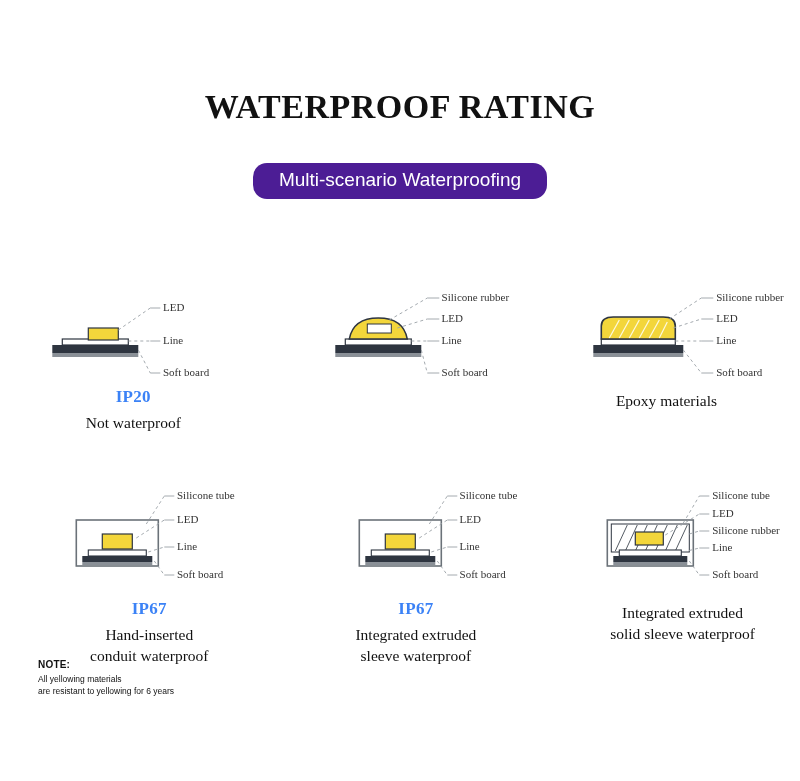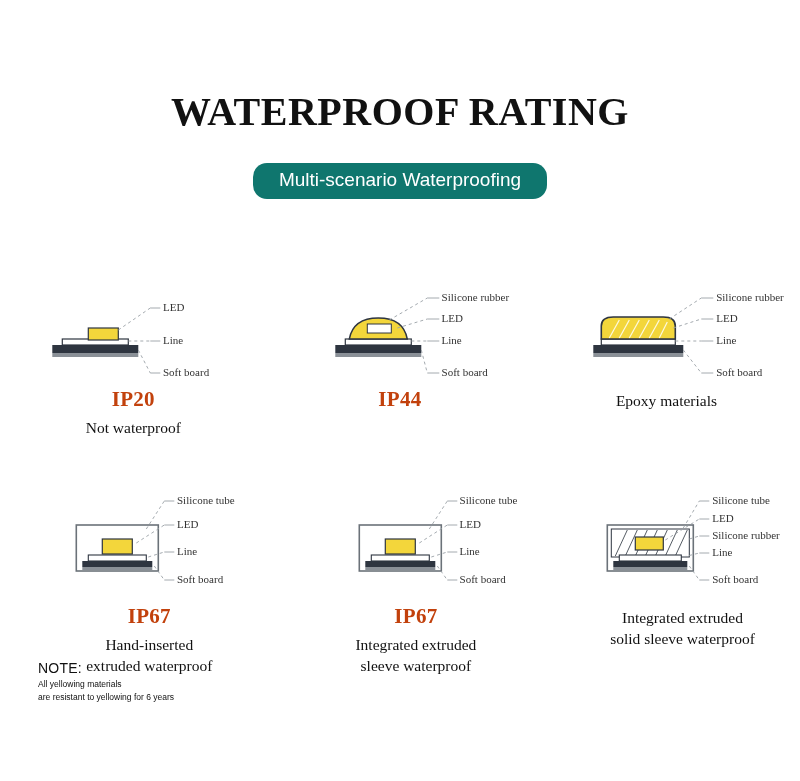--- a/index.html
+++ b/index.html
@@ -18,34 +18,34 @@
 
   
   .page-title {
     position: absolute;
     top: 88px;
     left: 0;
     width: 800px;
     text-align: center;
     font-family: "Liberation Serif", serif;
     font-weight: bold;
-    font-size: 40px;
+    font-size: 34px;
     letter-spacing: 0.5px;
     color: #111111;
   }
   .subtitle-wrap {
     position: absolute;
     top: 163px;
     left: 0;
     width: 800px;
     text-align: center;
   }
   .subtitle-pill {
     display: inline-block;
-    background: #0f766e;
+    background: #4c1d95;
     color: #ffffff;
     font-size: 19px;
     padding: 6px 26px 8px 26px;
     border-radius: 14px;
   }
 
   
   .grid {
     position: absolute;
     top: 270px;
@@ -70,23 +70,23 @@
   }
   .svgwrap {
     position: absolute;
     left: 0;
     top: 0;
     width: 100%;
     height: 115px;
   }
   .ip-label {
     text-align: center;
-    font-size: 21px;
+    font-size: 17px;
     font-weight: bold;
-    color: #c2410c;
+    color: #3b82f6;
     margin-top: 2px;
     letter-spacing: 0.3px;
   }
   .desc {
     text-align: center;
     font-size: 15.5px;
     color: #111111;
     margin-top: 6px;
     line-height: 1.35;
   }
@@ -94,22 +94,22 @@
   
   .note {
     position: absolute;
     left: 38px;
     top: 658px;
     font-size: 8.5px;
     line-height: 1.45;
     color: #111111;
   }
   .note .note-head {
-    font-weight: normal;
-    font-size: 14px;
+    font-weight: bold;
+    font-size: 10px;
     letter-spacing: 0.2px;
   }
 </style>
 </head>
 <body>
 
 <div class="page-title">WATERPROOF RATING</div>
 
 <div class="subtitle-wrap">
   <span class="subtitle-pill">Multi-scenario Waterproofing</span>
@@ -163,21 +163,20 @@
           <line x1="144" y1="71" x2="160" y2="71" stroke="#9aa0a6" stroke-width="0.9" stroke-dasharray="3,3"></line>
           <line x1="160" y1="71" x2="172" y2="71" stroke="#9aa0a6" stroke-width="0.9"></line>
           <line x1="154" y1="80" x2="160" y2="103" stroke="#9aa0a6" stroke-width="0.9" stroke-dasharray="3,3"></line>
           <line x1="160" y1="103" x2="172" y2="103" stroke="#9aa0a6" stroke-width="0.9"></line>
         </svg>
         <div style="position:absolute;left:175px;top:21px;font-size:11px;color:#333;">Silicone rubber</div>
         <div style="position:absolute;left:175px;top:42px;font-size:11px;color:#333;">LED</div>
         <div style="position:absolute;left:175px;top:64px;font-size:11px;color:#333;">Line</div>
         <div style="position:absolute;left:175px;top:96px;font-size:11px;color:#333;">Soft board</div>
       </div>
-      <div class="ip-label">IP44</div>
     </div>
 
     <div class="card">
       <div class="fig">
         <svg class="svgwrap" viewBox="0 0 266 115">
           <rect x="60" y="75" width="90" height="8" fill="#2e3540"></rect>
           <rect x="60" y="83" width="90" height="4" fill="#8a9097"></rect>
           <rect x="68" y="69" width="74" height="6" fill="#ffffff" stroke="#2e3540" stroke-width="1.2"></rect>
 
           <path d="M68 69 L68 56 Q68 47 80 47 L130 47 Q142 47 142 56 L142 69 Z" fill="#f3d63b" stroke="#2e3540" stroke-width="1.6"></path>
@@ -233,21 +232,21 @@
           <line x1="138" y1="79" x2="148" y2="93" stroke="#9aa0a6" stroke-width="0.9" stroke-dasharray="3,3"></line>
           <line x1="148" y1="93" x2="158" y2="93" stroke="#9aa0a6" stroke-width="0.9"></line>
         </svg>
         <div style="position:absolute;left:161px;top:7px;font-size:11px;color:#333;">Silicone tube</div>
         <div style="position:absolute;left:161px;top:31px;font-size:11px;color:#333;">LED</div>
         <div style="position:absolute;left:161px;top:58px;font-size:11px;color:#333;">Line</div>
         <div style="position:absolute;left:161px;top:86px;font-size:11px;color:#333;">Soft board</div>
       </div>
       <div class="ip-label">IP67</div>
       <div class="desc" style="white-space:pre-line;">Hand-inserted
-extruded waterproof</div>
+conduit waterproof</div>
     </div>
 
     <div class="card">
       <div class="fig">
         <svg class="svgwrap" viewBox="0 0 266 115">
           <rect x="76" y="38" width="82" height="46" fill="#ffffff" stroke="#6b7279" stroke-width="1.6"></rect>
           <rect x="82" y="74" width="70" height="6" fill="#2e3540"></rect>
           <rect x="82" y="80" width="70" height="3" fill="#8a9097"></rect>
           <rect x="88" y="68" width="58" height="6" fill="#ffffff" stroke="#2e3540" stroke-width="1.1"></rect>
           <rect x="102" y="52" width="30" height="15" fill="#f3d63b" stroke="#2e3540" stroke-width="1.2"></rect>

